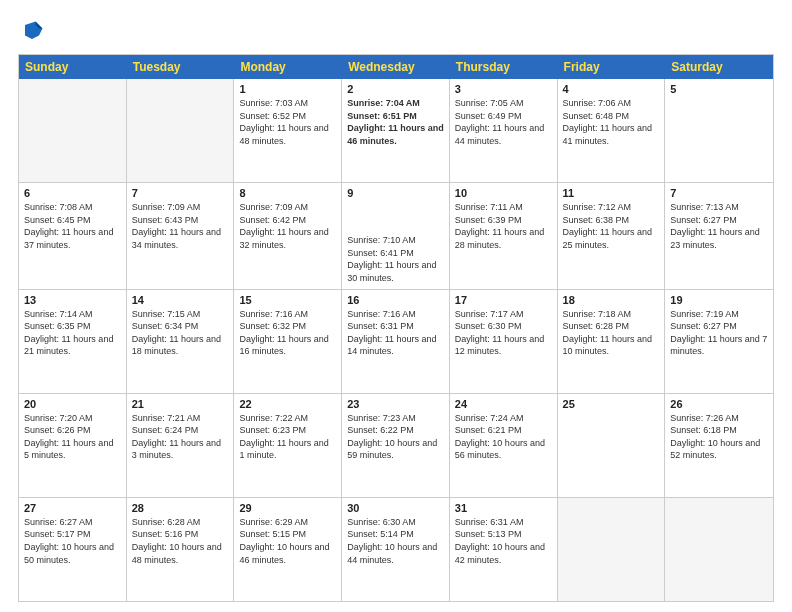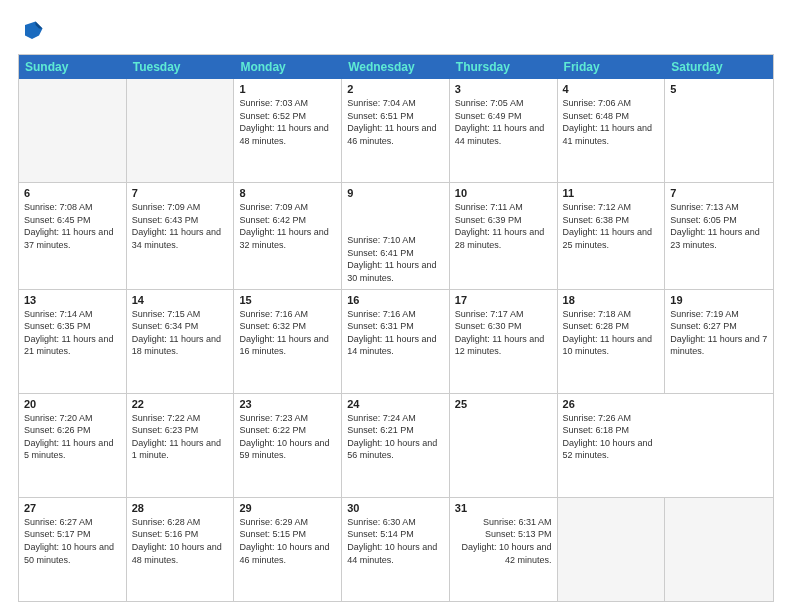--- a/index.html
+++ b/index.html
@@ -58,21 +58,21 @@
       display: flex;
       flex-direction: column;
       border: 1px solid #ccc;
     }
     .cal-header {
       display: grid;
       grid-template-columns: repeat(7, 1fr);
       background: #2a6bbf;
     }
     .cal-header-cell {
-      color: #5eead4;
+      color: #fde047;
       font-size: 12px;
       font-weight: bold;
       padding: 5px 6px;
       text-align: left;
     }
     .cal-body {
       flex: 1;
       display: flex;
       flex-direction: column;
     }
@@ -148,21 +148,21 @@
           <div class="cal-cell empty"></div>
           <div class="cal-cell empty"></div>
           <div class="cal-cell">
             <div class="day-num">1</div>
             <div class="cell-info" style="white-space: pre-line;">Sunrise: 7:03 AM
 Sunset: 6:52 PM
 Daylight: 11 hours and 48 minutes.</div>
           </div>
           <div class="cal-cell">
             <div class="day-num">2</div>
-            <div class="cell-info" style="white-space: pre-line;">Sunrise: 7:04 AM
+            <div class="cell-info" style="white-space: pre-line; font-weight: bold;">Sunrise: 7:04 AM
 Sunset: 6:51 PM
 Daylight: 11 hours and 46 minutes.</div>
           </div>
           <div class="cal-cell">
             <div class="day-num">3</div>
             <div class="cell-info" style="white-space: pre-line;">Sunrise: 7:05 AM
 Sunset: 6:49 PM
 Daylight: 11 hours and 44 minutes.</div>
           </div>
           <div class="cal-cell">
@@ -208,21 +208,21 @@
           </div>
           <div class="cal-cell">
             <div class="day-num">11</div>
             <div class="cell-info" style="white-space: pre-line;">Sunrise: 7:12 AM
 Sunset: 6:38 PM
 Daylight: 11 hours and 25 minutes.</div>
           </div>
           <div class="cal-cell">
             <div class="day-num">7</div>
             <div class="cell-info" style="white-space: pre-line;">Sunrise: 7:13 AM
-Sunset: 6:05 PM
+Sunset: 6:27 PM
 Daylight: 11 hours and 23 minutes.</div>
           </div>
         </div>
         <div class="cal-row">
           <div class="cal-cell">
             <div class="day-num">13</div>
             <div class="cell-info" style="white-space: pre-line;">Sunrise: 7:14 AM
 Sunset: 6:35 PM
 Daylight: 11 hours and 21 minutes.</div>
           </div>
@@ -264,20 +264,26 @@
           </div>
         </div>
         <div class="cal-row">
           <div class="cal-cell">
             <div class="day-num">20</div>
             <div class="cell-info" style="white-space: pre-line;">Sunrise: 7:20 AM
 Sunset: 6:26 PM
 Daylight: 11 hours and 5 minutes.</div>
           </div>
           <div class="cal-cell">
+            <div class="day-num">21</div>
+            <div class="cell-info" style="white-space: pre-line;">Sunrise: 7:21 AM
+Sunset: 6:24 PM
+Daylight: 11 hours and 3 minutes.</div>
+          </div>
+          <div class="cal-cell">
             <div class="day-num">22</div>
             <div class="cell-info" style="white-space: pre-line;">Sunrise: 7:22 AM
 Sunset: 6:23 PM
 Daylight: 11 hours and 1 minute.</div>
           </div>
           <div class="cal-cell">
             <div class="day-num">23</div>
             <div class="cell-info" style="white-space: pre-line;">Sunrise: 7:23 AM
 Sunset: 6:22 PM
 Daylight: 10 hours and 59 minutes.</div>
@@ -318,21 +324,21 @@
 Daylight: 10 hours and 46 minutes.</div>
           </div>
           <div class="cal-cell">
             <div class="day-num">30</div>
             <div class="cell-info" style="white-space: pre-line;">Sunrise: 6:30 AM
 Sunset: 5:14 PM
 Daylight: 10 hours and 44 minutes.</div>
           </div>
           <div class="cal-cell">
             <div class="day-num">31</div>
-            <div class="cell-info" style="white-space: pre-line; text-align: right;">Sunrise: 6:31 AM
+            <div class="cell-info" style="white-space: pre-line;">Sunrise: 6:31 AM
 Sunset: 5:13 PM
 Daylight: 10 hours and 42 minutes.</div>
           </div>
           <div class="cal-cell empty"></div>
           <div class="cal-cell empty"></div>
         </div>
       </div>
   </div>
 </div>
 

